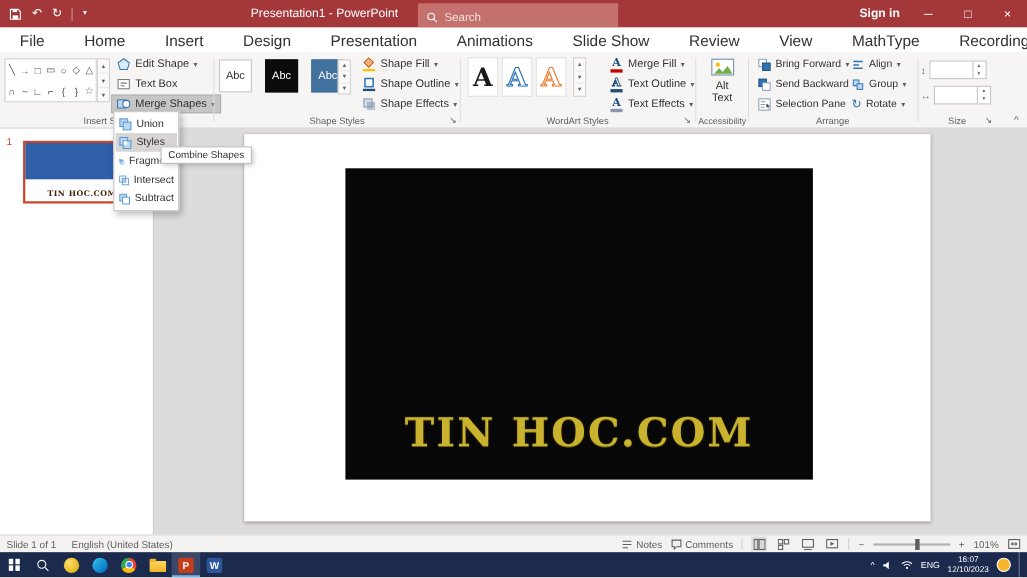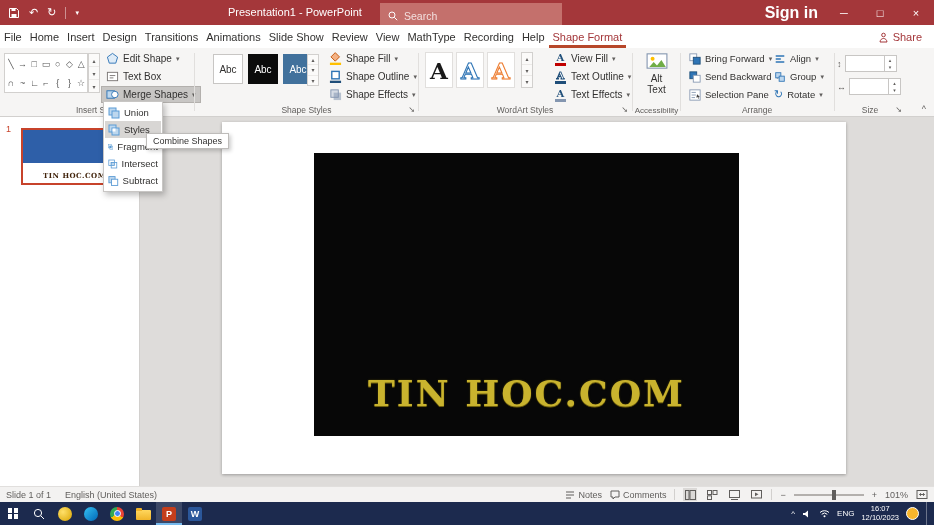--- a/index.html
+++ b/index.html
@@ -10,27 +10,27 @@
 
   
   .titlebar{position:absolute;top:0;left:0;right:0;height:25px;background:#A4373A;color:#fff}
   .qat{position:absolute;left:8px;top:0;height:25px;display:flex;align-items:center;gap:9px}
   .qat .g{font-size:11px;line-height:25px;color:#fff;cursor:pointer}
   .qat .sep{width:1px;height:12px;background:rgba(255,255,255,.45)}
   .tb-title{position:absolute;left:228px;top:0;height:25px;line-height:25px;font-size:11px;white-space:nowrap}
   .tb-search{position:absolute;left:380px;top:3px;width:182px;height:26px;background:#C4706C;display:flex;align-items:center;gap:6px;padding-left:8px;cursor:text}
   .tb-search input{background:transparent;border:none;outline:none;color:#fff;font-size:10.5px;width:150px;font-family:inherit}
   .tb-search input::placeholder{color:#F3E0DF}
-  .signin{position:absolute;right:116px;top:0;height:25px;line-height:25px;font-weight:bold;font-size:16px;cursor:pointer}
+  .signin{position:absolute;right:116px;top:0;height:25px;line-height:25px;font-weight:bold;font-size:11px;cursor:pointer}
   .winbtns{position:absolute;right:0;top:0;height:25px;display:flex}
   .winbtn{width:36px;height:25px;display:flex;align-items:center;justify-content:center;font-size:11px;cursor:pointer}
 
   
   .tabsrow{position:absolute;top:25px;left:0;right:0;height:23px;background:#FFFFFF;display:flex;align-items:stretch}
-  .rtab{padding:0 4px;display:flex;align-items:center;font-size:11px;color:#323130;cursor:pointer;white-space:nowrap}
+  .rtab{padding:0 18px;display:flex;align-items:center;font-size:14px;color:#323130;cursor:pointer;white-space:nowrap}
   .rtab.active{color:#A4373A;box-shadow:inset 0 -3px 0 #B7472A}
   .share{margin-left:auto;display:flex;align-items:center;gap:4px;padding:12px 12px;color:#A4373A;cursor:pointer}
 
   
   .ribbon{position:absolute;top:48px;left:0;right:0;height:69px;background:#F6F5F4;border-bottom:1px solid #D2D0CE}
   .rgroup{position:absolute;top:0;bottom:0}
   .glabel{position:absolute;bottom:1px;left:0;right:0;text-align:center;font-size:8.5px;color:#605E5C;white-space:nowrap}
   .gsep{position:absolute;top:5px;bottom:5px;width:1px;background:#E1DFDD}
   .launcher{position:absolute;right:3px;bottom:1px;font-size:8px;color:#605E5C;cursor:pointer;line-height:10px}
   .collapse{position:absolute;right:8px;bottom:2px;font-size:9px;color:#605E5C;cursor:pointer}
@@ -152,21 +152,21 @@
       <div class="winbtn">□</div>
       <div class="winbtn">×</div>
     </div>
   </div>
 
   <div class="tabsrow">
     <div class="rtab">File</div>
     <div class="rtab">Home</div>
     <div class="rtab">Insert</div>
     <div class="rtab">Design</div>
-    <div class="rtab">Transitions</div>
+    <div class="rtab">Presentation</div>
     <div class="rtab">Animations</div>
     <div class="rtab">Slide Show</div>
     <div class="rtab">Review</div>
     <div class="rtab">View</div>
     <div class="rtab">MathType</div>
     <div class="rtab">Recording</div>
     <div class="rtab">Help</div>
     <div class="rtab active">Shape Format</div>
     <div class="share">
       <svg width="11" height="11" viewBox="0 0 11 11">
@@ -223,21 +223,21 @@
             </svg>
           <span>Merge Shapes</span>
           <span class="car">▾</span>
         </div>
       </div>
       <div class="glabel">Insert Sh...</div>
     </div>
     <div class="gsep" style="left:194px"></div>
 
     <div class="rgroup" style="left:195px;width:223px">
-      <div style="position:absolute;left:18px;top:6px;display:flex;gap:5px">
+      <div style="position:absolute;left:4px;top:6px;display:flex;gap:12px">
         <div class="sthumb">Abc</div>
         <div class="sthumb black">Abc</div>
         <div class="sthumb blue">Abc</div>
       </div>
       <div class="garcol" style="left:112px;top:6px;height:32px">
         <div>▴</div>
         <div>▾</div>
         <div>▾</div>
       </div>
       <div class="btncol" style="left:129px;top:2px">
@@ -278,21 +278,21 @@
         <div class="waletter wa3">A</div>
       </div>
       <div class="garcol" style="left:102px;top:4px;height:36px">
         <div>▴</div>
         <div>▾</div>
         <div>▾</div>
       </div>
       <div class="btncol" style="left:130px;top:2px">
         <div class="sbtn">
           <span class="ticon">A</span>
-          <span>View Fill</span>
+          <span>Merge Fill</span>
           <span class="car">▾</span>
         </div>
         <div class="sbtn">
           <span class="ticon outl">A</span>
           <span>Text Outline</span>
           <span class="car">▾</span>
         </div>
         <div class="sbtn">
           <span class="ticon eff">A</span>
           <span>Text Effects</span>

